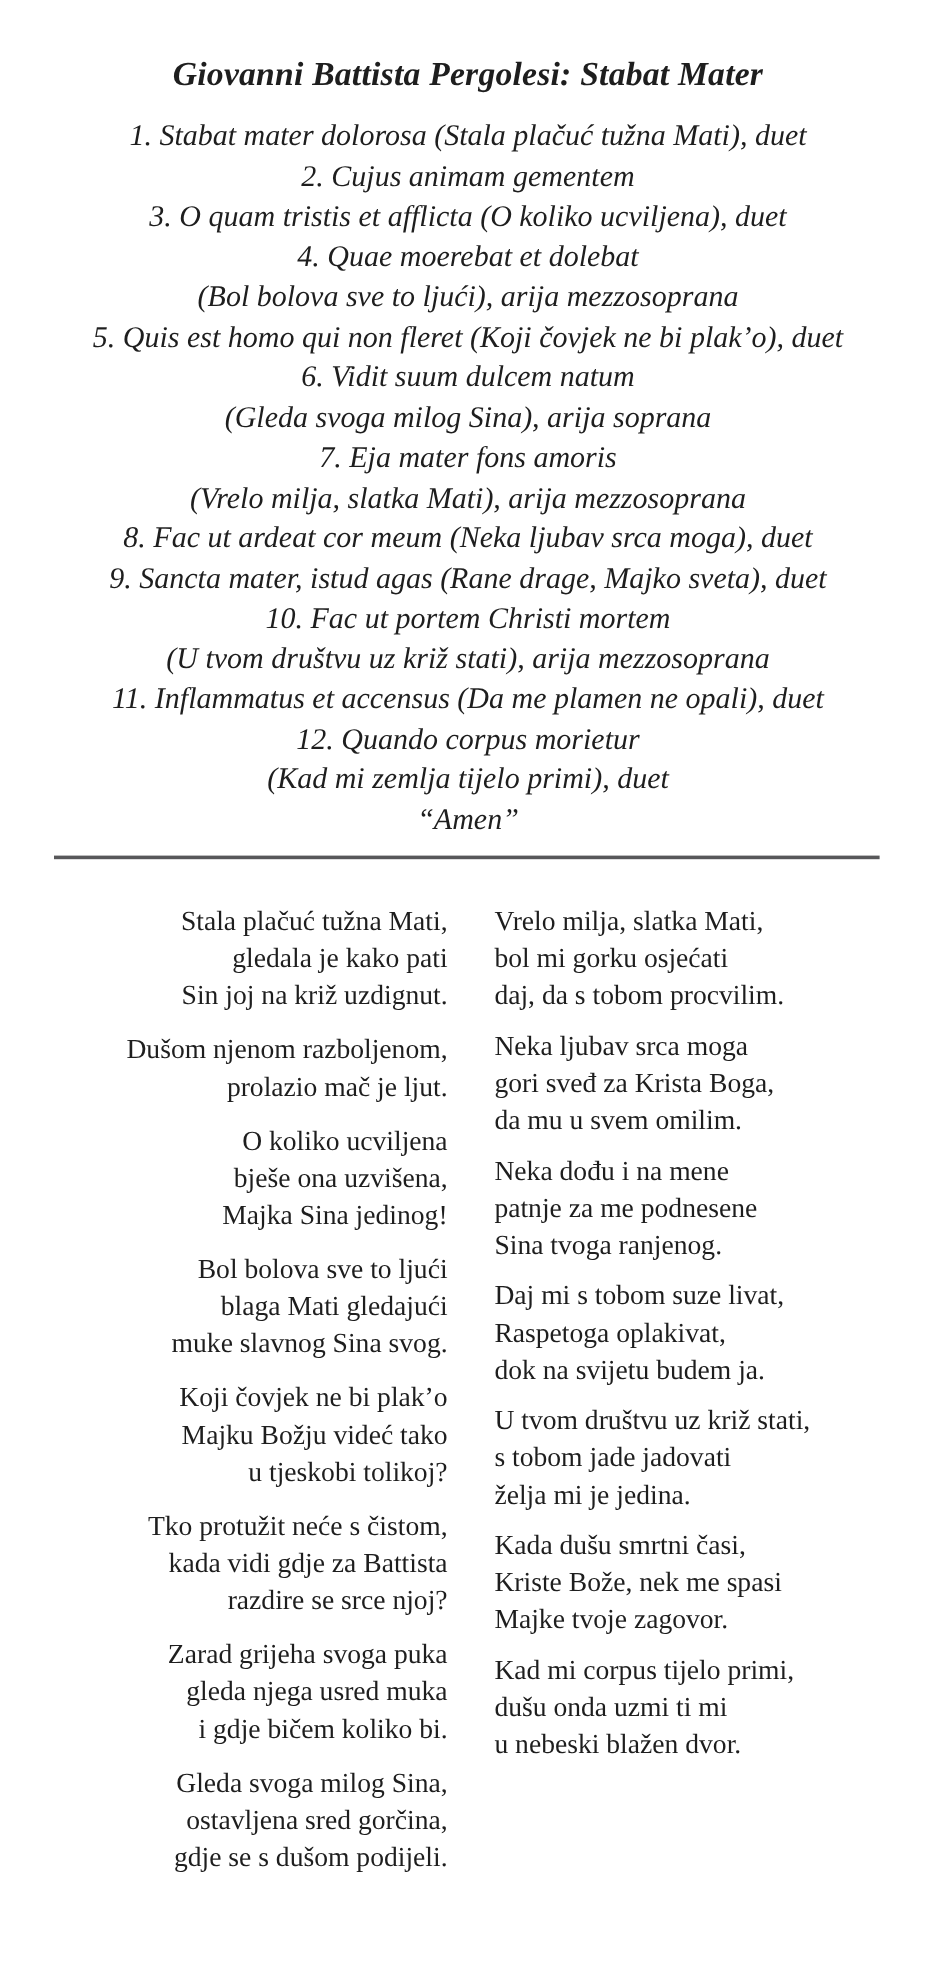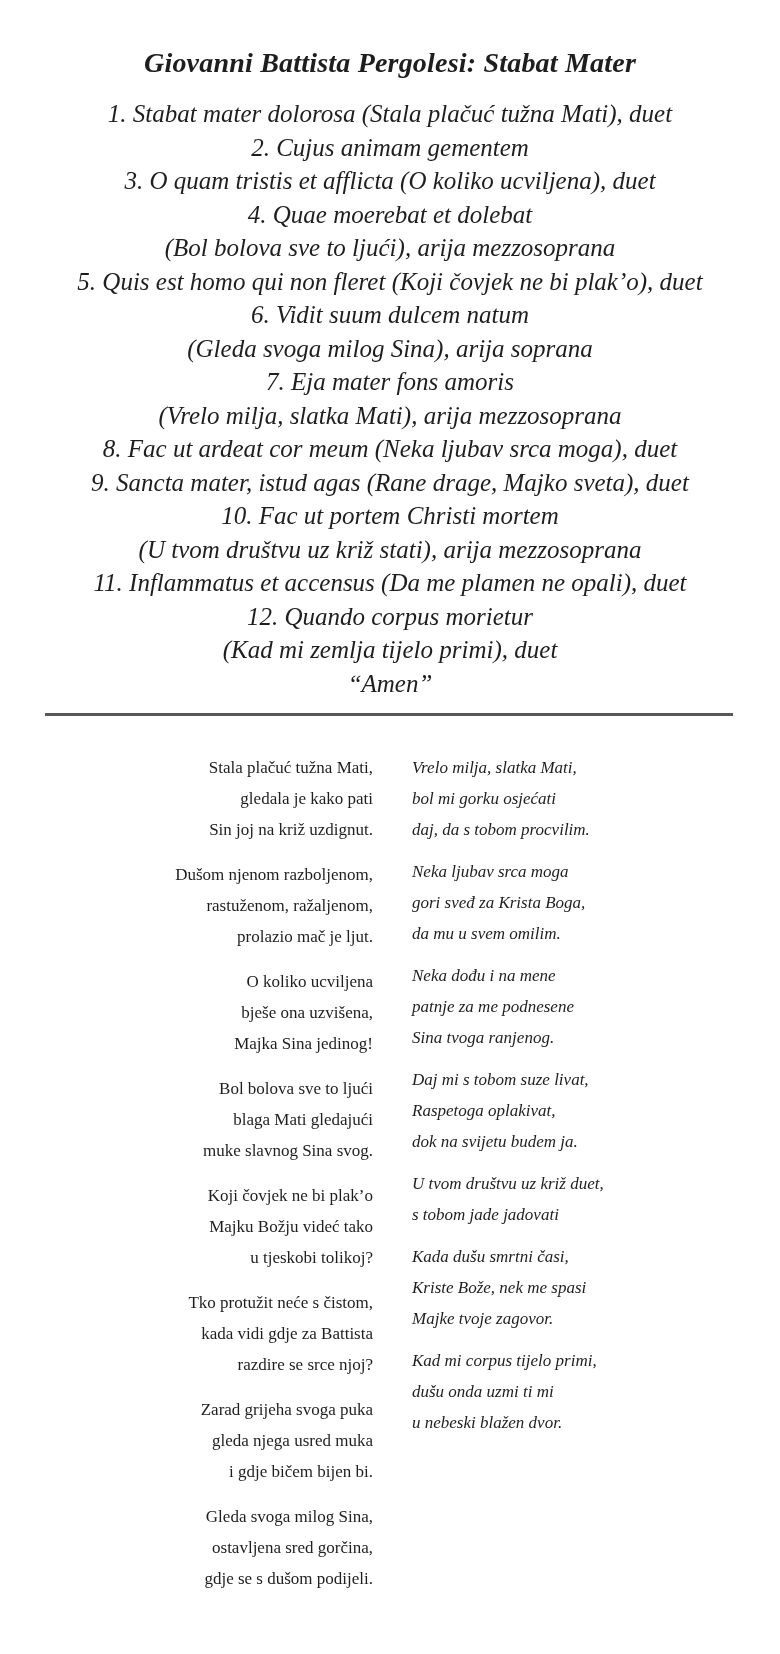--- a/index.html
+++ b/index.html
@@ -33,38 +33,37 @@
     white-space: nowrap;
   }
   .rule {
     height: 3px;
     background: #58585a;
     margin: 13px 47px 0 45px;
   }
   .columns {
     display: flex;
     margin: 36px 0 0 100px;
-    font-size: 17px;
+    font-size: 23px;
   }
   .col-left {
     width: 273px;
     text-align: right;
     flex: none;
   }
   .col-right {
     margin-left: 39px;
     text-align: left;
     flex: none;
   }
   .stanza {
     margin: 0 0 14px 0;
   }
   .col-right .stanza {
     margin-bottom: 11px;
-    font-style: italic;
   }
   .vline {
     line-height: 31px;
     white-space: nowrap;
   }
 </style>
 </head>
 <body>
 
 <div>
@@ -97,21 +96,20 @@
   <div class="columns">
 
     <div class="col-left">
       <p class="stanza">
         <span class="vline" style="display:block">Stala plačuć tužna Mati,</span>
         <span class="vline" style="display:block">gledala je kako pati</span>
         <span class="vline" style="display:block">Sin joj na križ uzdignut.</span>
       </p>
       <p class="stanza">
         <span class="vline" style="display:block">Dušom njenom razboljenom,</span>
-        <span class="vline" style="display:block">rastuženom, ražaljenom,</span>
         <span class="vline" style="display:block">prolazio mač je ljut.</span>
       </p>
       <p class="stanza">
         <span class="vline" style="display:block">O koliko ucviljena</span>
         <span class="vline" style="display:block">bješe ona uzvišena,</span>
         <span class="vline" style="display:block">Majka Sina jedinog!</span>
       </p>
       <p class="stanza">
         <span class="vline" style="display:block">Bol bolova sve to ljući</span>
         <span class="vline" style="display:block">blaga Mati gledajući</span>
@@ -123,21 +121,21 @@
         <span class="vline" style="display:block">u tjeskobi tolikoj?</span>
       </p>
       <p class="stanza">
         <span class="vline" style="display:block">Tko protužit neće s čistom,</span>
         <span class="vline" style="display:block">kada vidi gdje za Battista</span>
         <span class="vline" style="display:block">razdire se srce njoj?</span>
       </p>
       <p class="stanza">
         <span class="vline" style="display:block">Zarad grijeha svoga puka</span>
         <span class="vline" style="display:block">gleda njega usred muka</span>
-        <span class="vline" style="display:block">i gdje bičem bijen bi.</span>
+        <span class="vline" style="display:block">i gdje bičem koliko bi.</span>
       </p>
       <p class="stanza">
         <span class="vline" style="display:block">Gleda svoga milog Sina,</span>
         <span class="vline" style="display:block">ostavljena sred gorčina,</span>
         <span class="vline" style="display:block">gdje se s dušom podijeli.</span>
       </p>
     </div>
 
     <div class="col-right">
       <p class="stanza">
@@ -154,22 +152,23 @@
         <span class="vline" style="display:block">Neka dođu i na mene</span>
         <span class="vline" style="display:block">patnje za me podnesene</span>
         <span class="vline" style="display:block">Sina tvoga ranjenog.</span>
       </p>
       <p class="stanza">
         <span class="vline" style="display:block">Daj mi s tobom suze livat,</span>
         <span class="vline" style="display:block">Raspetoga oplakivat,</span>
         <span class="vline" style="display:block">dok na svijetu budem ja.</span>
       </p>
       <p class="stanza">
-        <span class="vline" style="display:block">U tvom društvu uz križ duet,</span>
+        <span class="vline" style="display:block">U tvom društvu uz križ stati,</span>
         <span class="vline" style="display:block">s tobom jade jadovati</span>
+        <span class="vline" style="display:block">želja mi je jedina.</span>
       </p>
       <p class="stanza">
         <span class="vline" style="display:block">Kada dušu smrtni časi,</span>
         <span class="vline" style="display:block">Kriste Bože, nek me spasi</span>
         <span class="vline" style="display:block">Majke tvoje zagovor.</span>
       </p>
       <p class="stanza">
         <span class="vline" style="display:block">Kad mi corpus tijelo primi,</span>
         <span class="vline" style="display:block">dušu onda uzmi ti mi</span>
         <span class="vline" style="display:block">u nebeski blažen dvor.</span>

